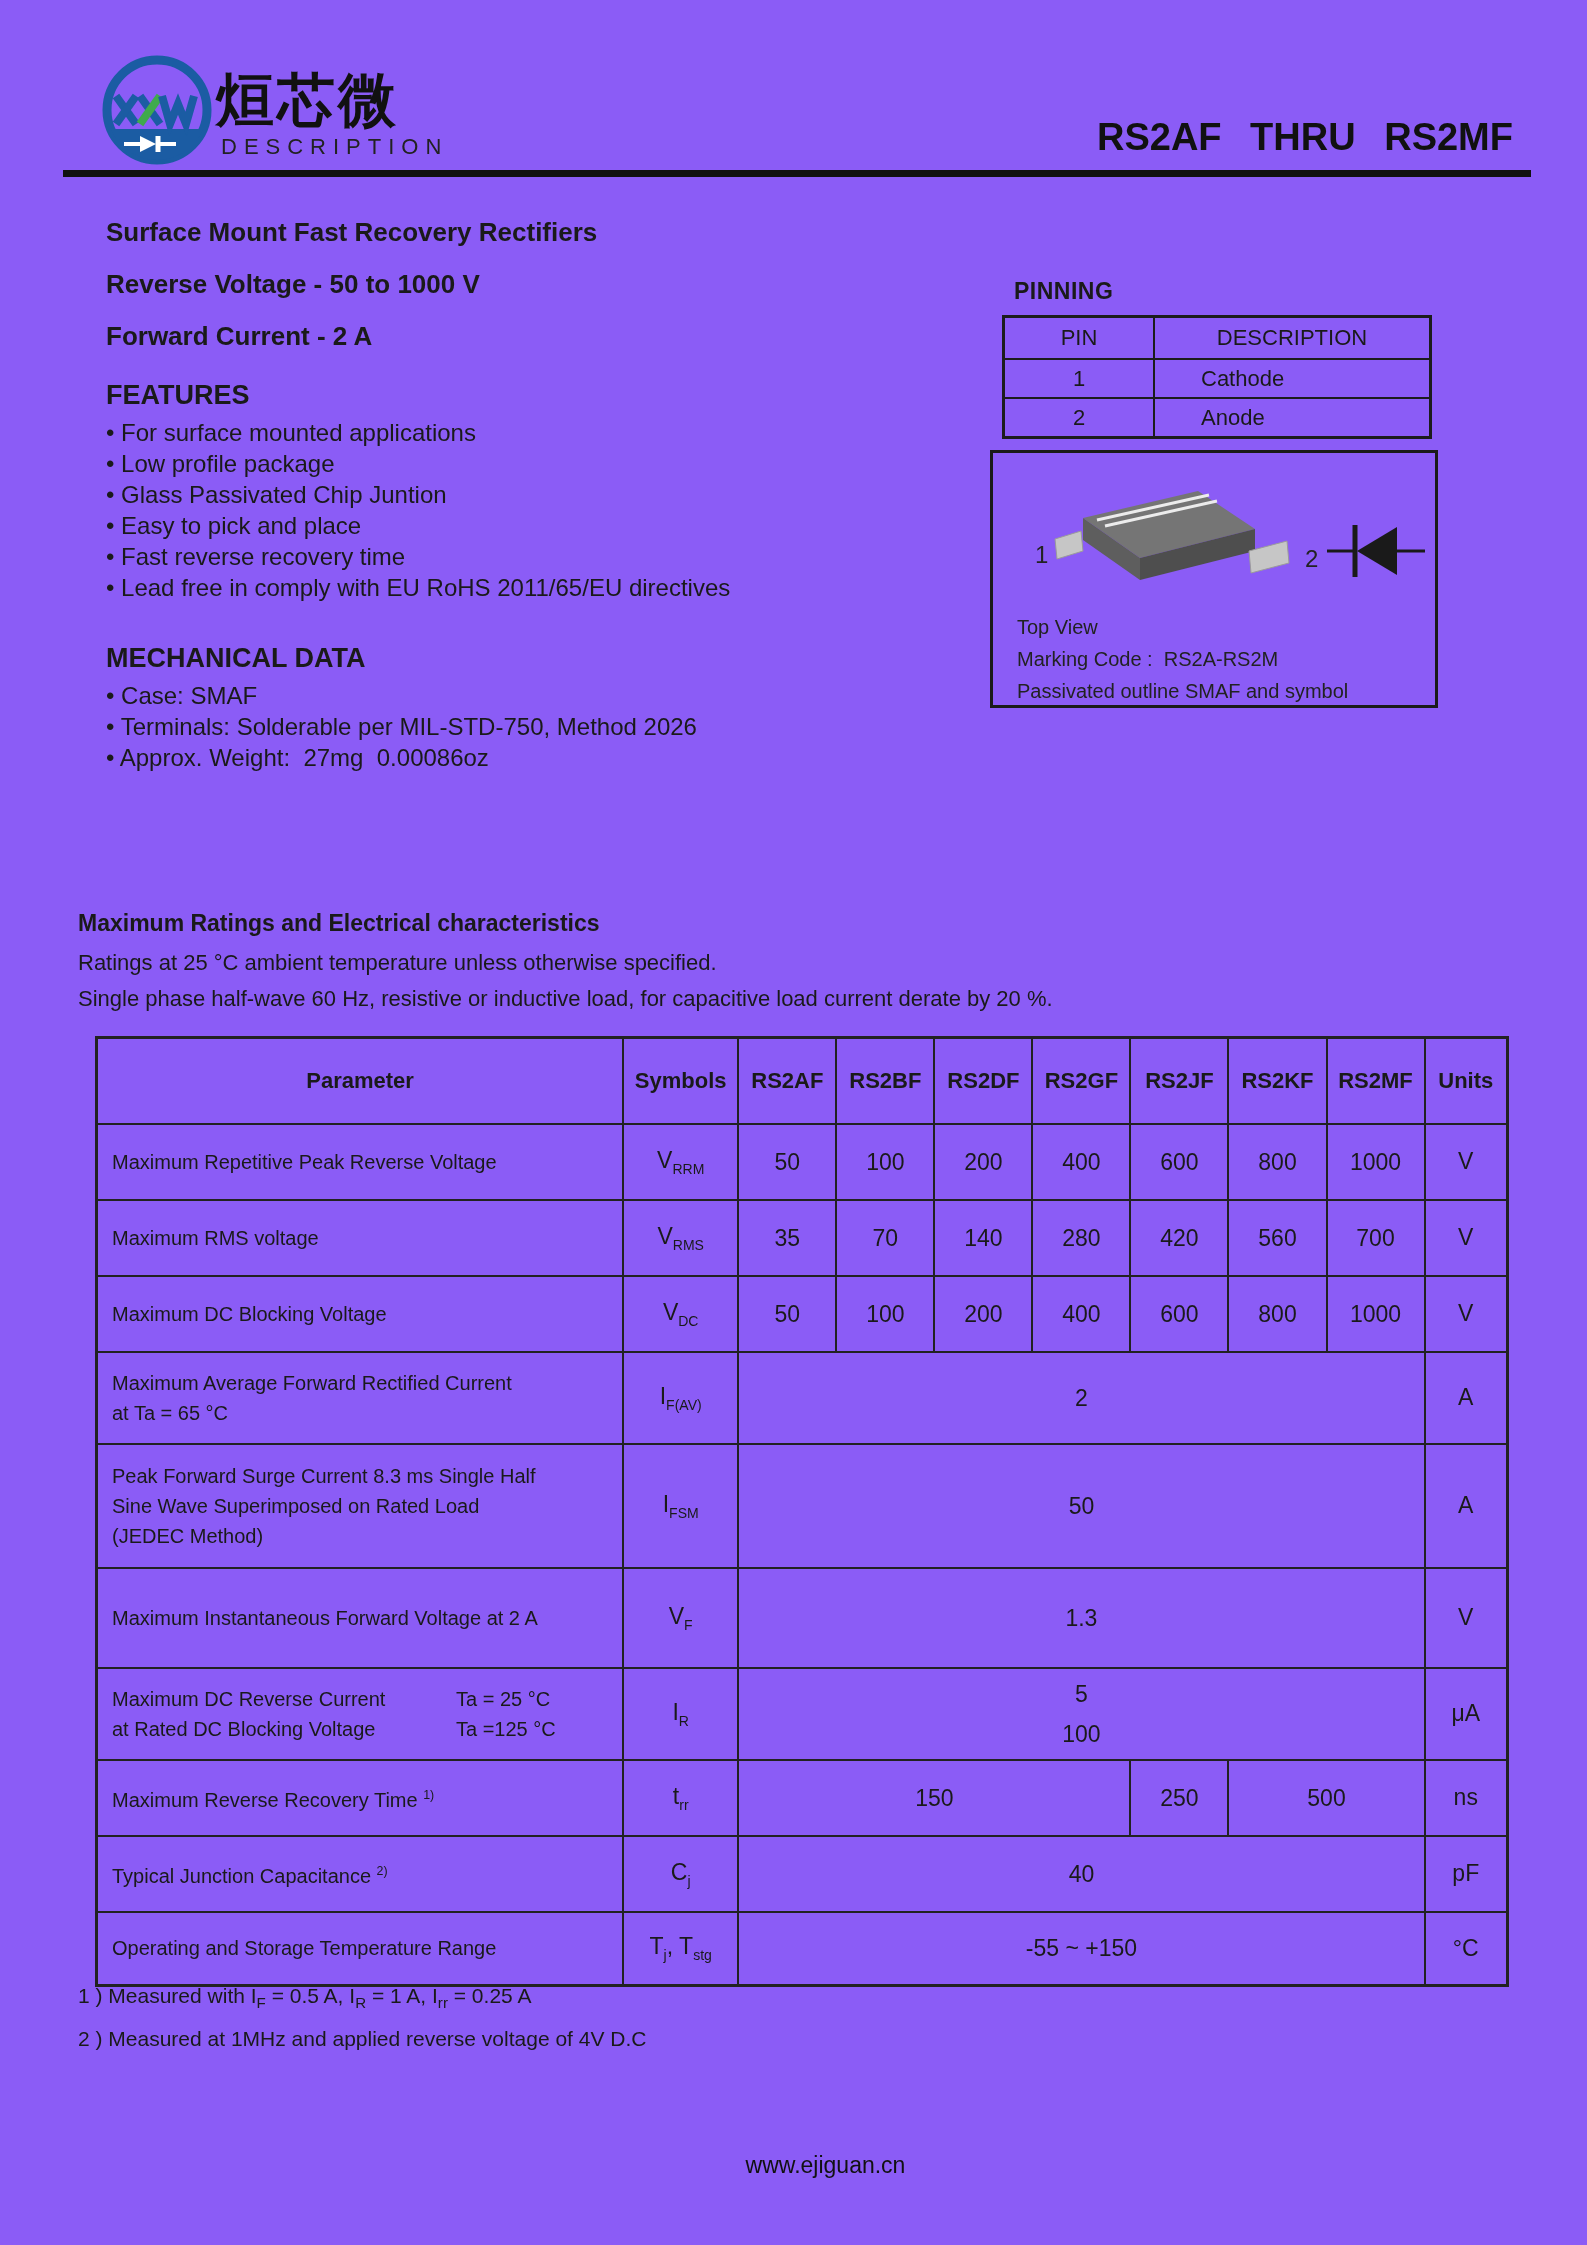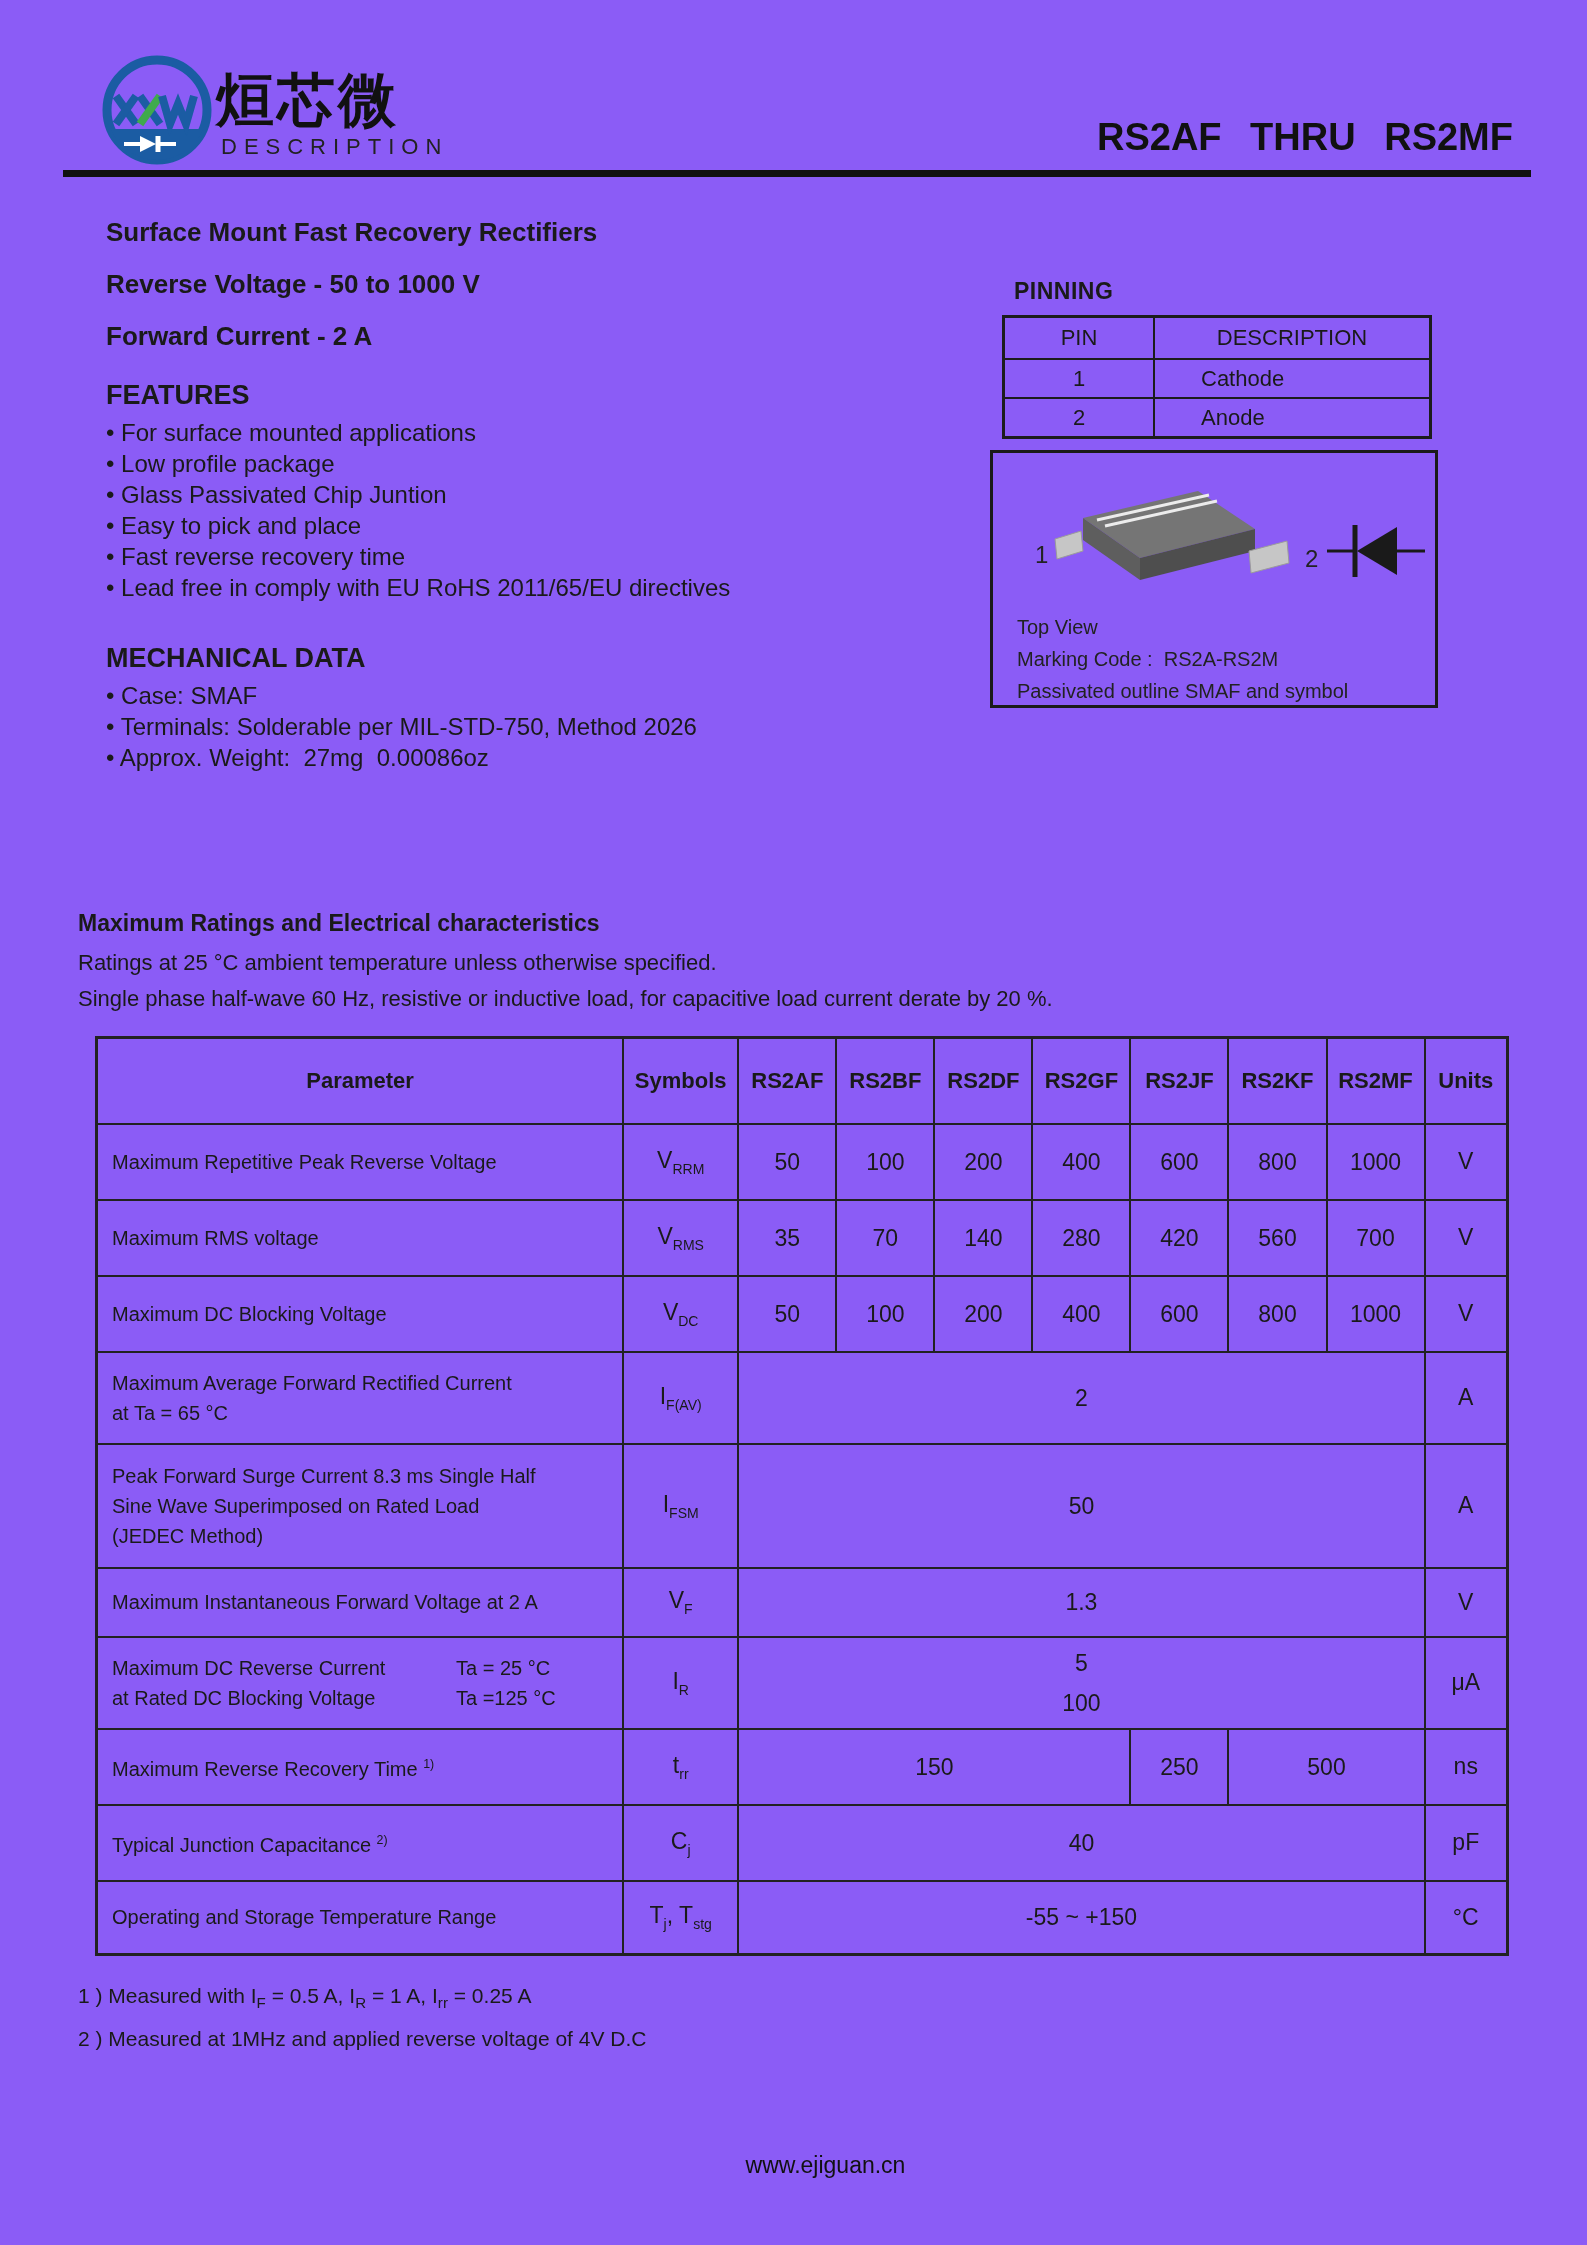--- a/index.html
+++ b/index.html
@@ -253,21 +253,21 @@
         <tr style="height: 124px;">
           <td class="param">
             <div class="pline">Peak Forward Surge Current 8.3 ms Single Half</div>
             <div class="pline">Sine Wave Superimposed on Rated Load</div>
             <div class="pline">(JEDEC Method)</div>
           </td>
           <td class="sym">I<sub>FSM</sub></td>
           <td class="val" colspan="7">50</td>
           <td class="unit">A</td>
         </tr>
-        <tr style="height: 69px;">
+        <tr style="height: 100px;">
           <td class="param">
             <div class="pline">Maximum Instantaneous Forward Voltage at 2 A</div>
           </td>
           <td class="sym">V<sub>F</sub></td>
           <td class="val" colspan="7">1.3</td>
           <td class="unit">V</td>
         </tr>
         <tr style="height: 92px;">
           <td class="param">
             <div class="pline"><span>Maximum DC Reverse Current</span><span class="pright">Ta = 25 °C</span></div>

